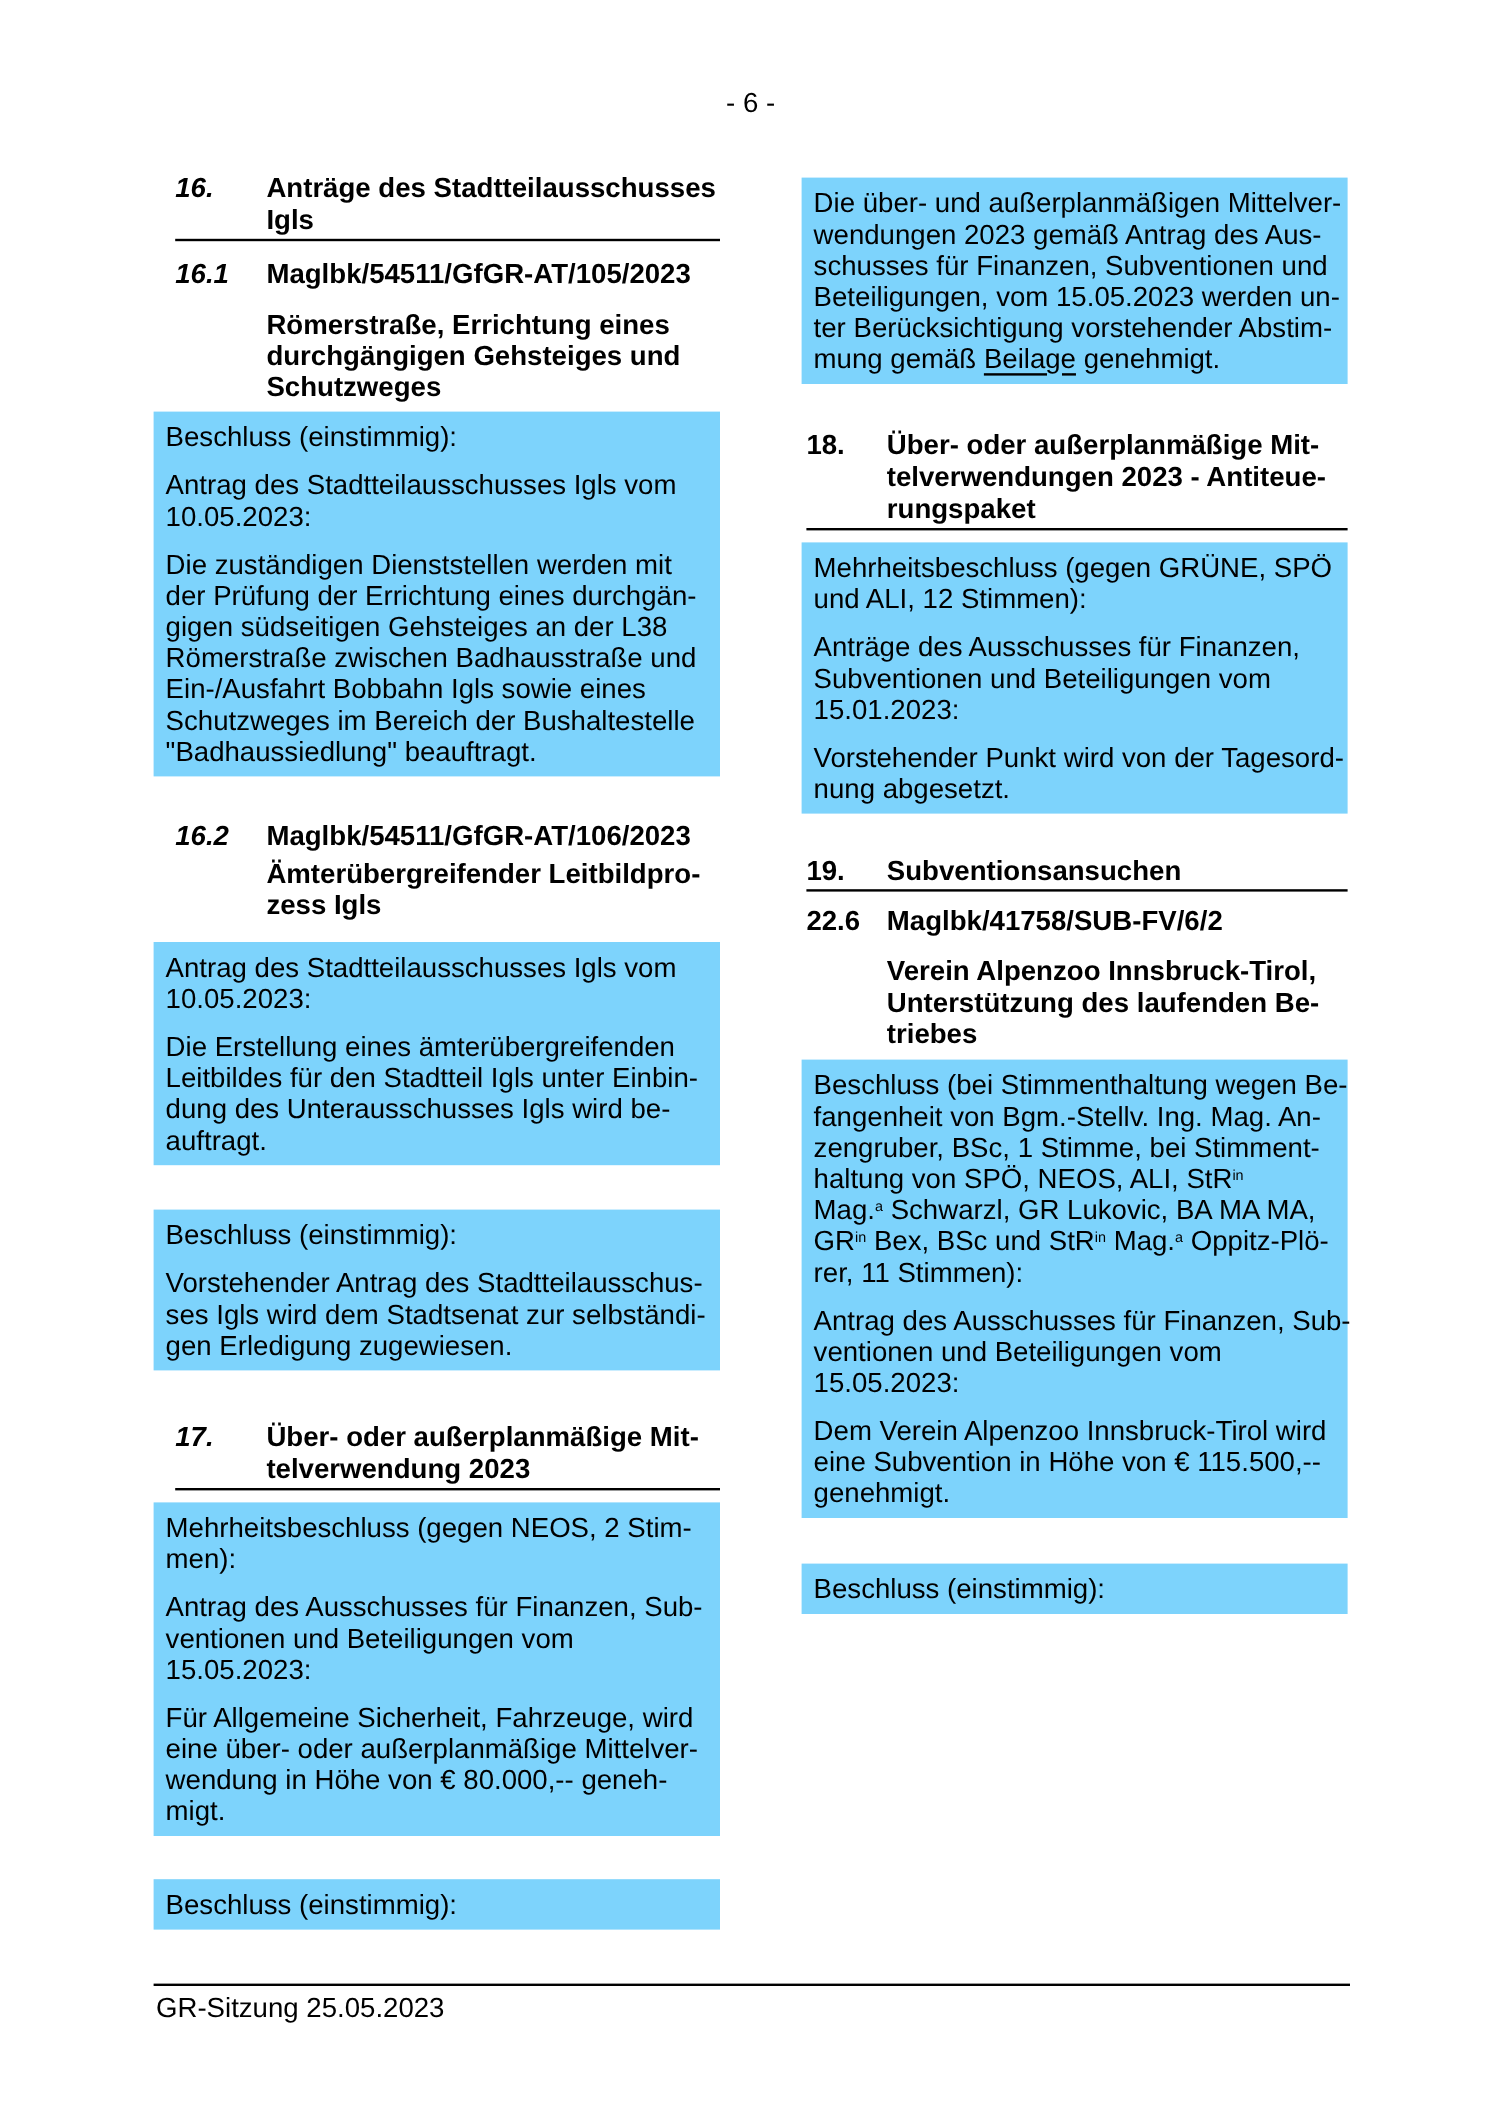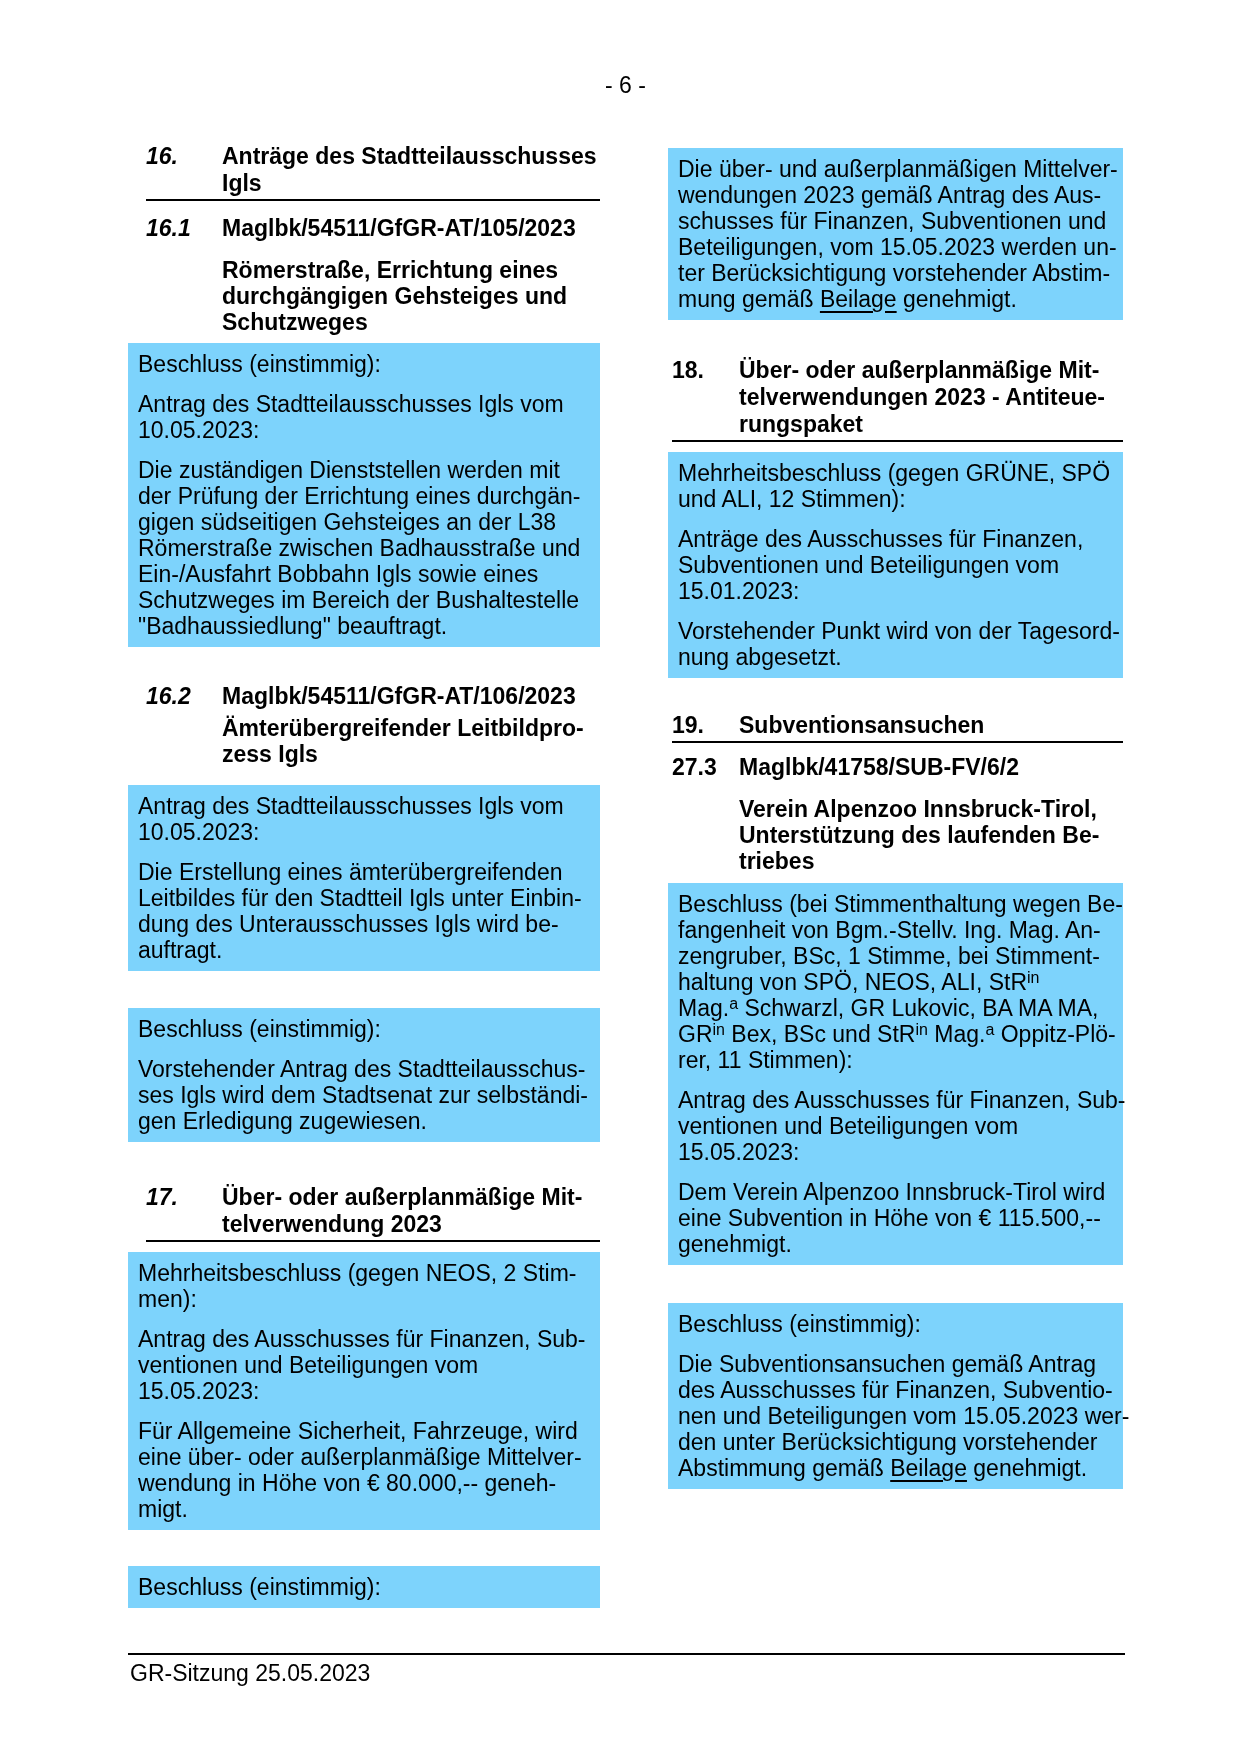--- a/index.html
+++ b/index.html
@@ -26,21 +26,21 @@
   .ruled { border-bottom:2px solid #000; padding-bottom:2px; }
 
   .subtitle { font-weight:bold; white-space:pre; }
   .colL .subtitle { margin-left:94px; }
   .colR .subtitle { margin-left:71px; }
 
   .gbox { background:#7dd3fc; padding:8px 10px; box-sizing:border-box; width:100%; }
   .gbox p { margin:0; white-space:pre; }
   .gbox p + p { margin-top:14px; }
 
-  sup { font-size:16px; line-height:0; vertical-align:7px; }
+  sup { font-size:12px; line-height:0; vertical-align:7px; }
   .u { text-decoration:underline; text-underline-offset:4px; }
 
   .footer-rule { position:absolute; left:128px; top:1653px; width:997px; border-top:2px solid #000; }
   .footer-text { position:absolute; left:130px; top:1660px; }
 
   
   .mtA{margin-top:143px}.mtB{margin-top:14px}.mtC{margin-top:15px}.mtD{margin-top:8px}
   .mtE{margin-top:36px}.mtF{margin-top:5px}.mtG{margin-top:18px}.mtH{margin-top:37px}
   .mtI{margin-top:42px}.mtJ{margin-top:10px}.mtK{margin-top:148px}.mtL{margin-top:34px}
   .mtM{margin-top:11px}.mtN{margin-top:9px}.mtO{margin-top:38px}
@@ -155,21 +155,21 @@
       <p>Vorstehender Punkt wird von der Tagesord-
 nung abgesetzt.</p>
     </div>
 
     <div class="heading ruled mtL">
       <span class="num">19.</span>
       <span class="title">Subventionsansuchen</span>
     </div>
 
     <div class="heading mtM">
-      <span class="num">27.3</span>
+      <span class="num">22.6</span>
       <span class="title">Maglbk/41758/SUB-FV/6/2</span>
     </div>
     <div class="subtitle mtC">Verein Alpenzoo Innsbruck-Tirol,
 Unterstützung des laufenden Be-
 triebes</div>
 
     <div class="gbox mtN">
       <p><span>Beschluss (bei Stimmenthaltung wegen Be-
 fangenheit von Bgm.-Stellv. Ing. Mag. An-
 zengruber, BSc, 1 Stimme, bei Stimment-
@@ -180,25 +180,20 @@
       <p>Antrag des Ausschusses für Finanzen, Sub-
 ventionen und Beteiligungen vom
 15.05.2023:</p>
       <p>Dem Verein Alpenzoo Innsbruck-Tirol wird
 eine Subvention in Höhe von € 115.500,--
 genehmigt.</p>
     </div>
 
     <div class="gbox mtO">
       <p>Beschluss (einstimmig):</p>
-      <p><span>Die Subventionsansuchen gemäß Antrag
-des Ausschusses für Finanzen, Subventio-
-nen und Beteiligungen vom 15.05.2023 wer-
-den unter Berücksichtigung vorstehender
-Abstimmung gemäß </span><span class="u">Beilage</span><span> genehmigt.</span></p>
     </div>
 
   </div>
 
   <div class="footer-rule"></div>
   <div class="footer-text">GR-Sitzung 25.05.2023</div>
 
 </div>
 
 </body></html>

